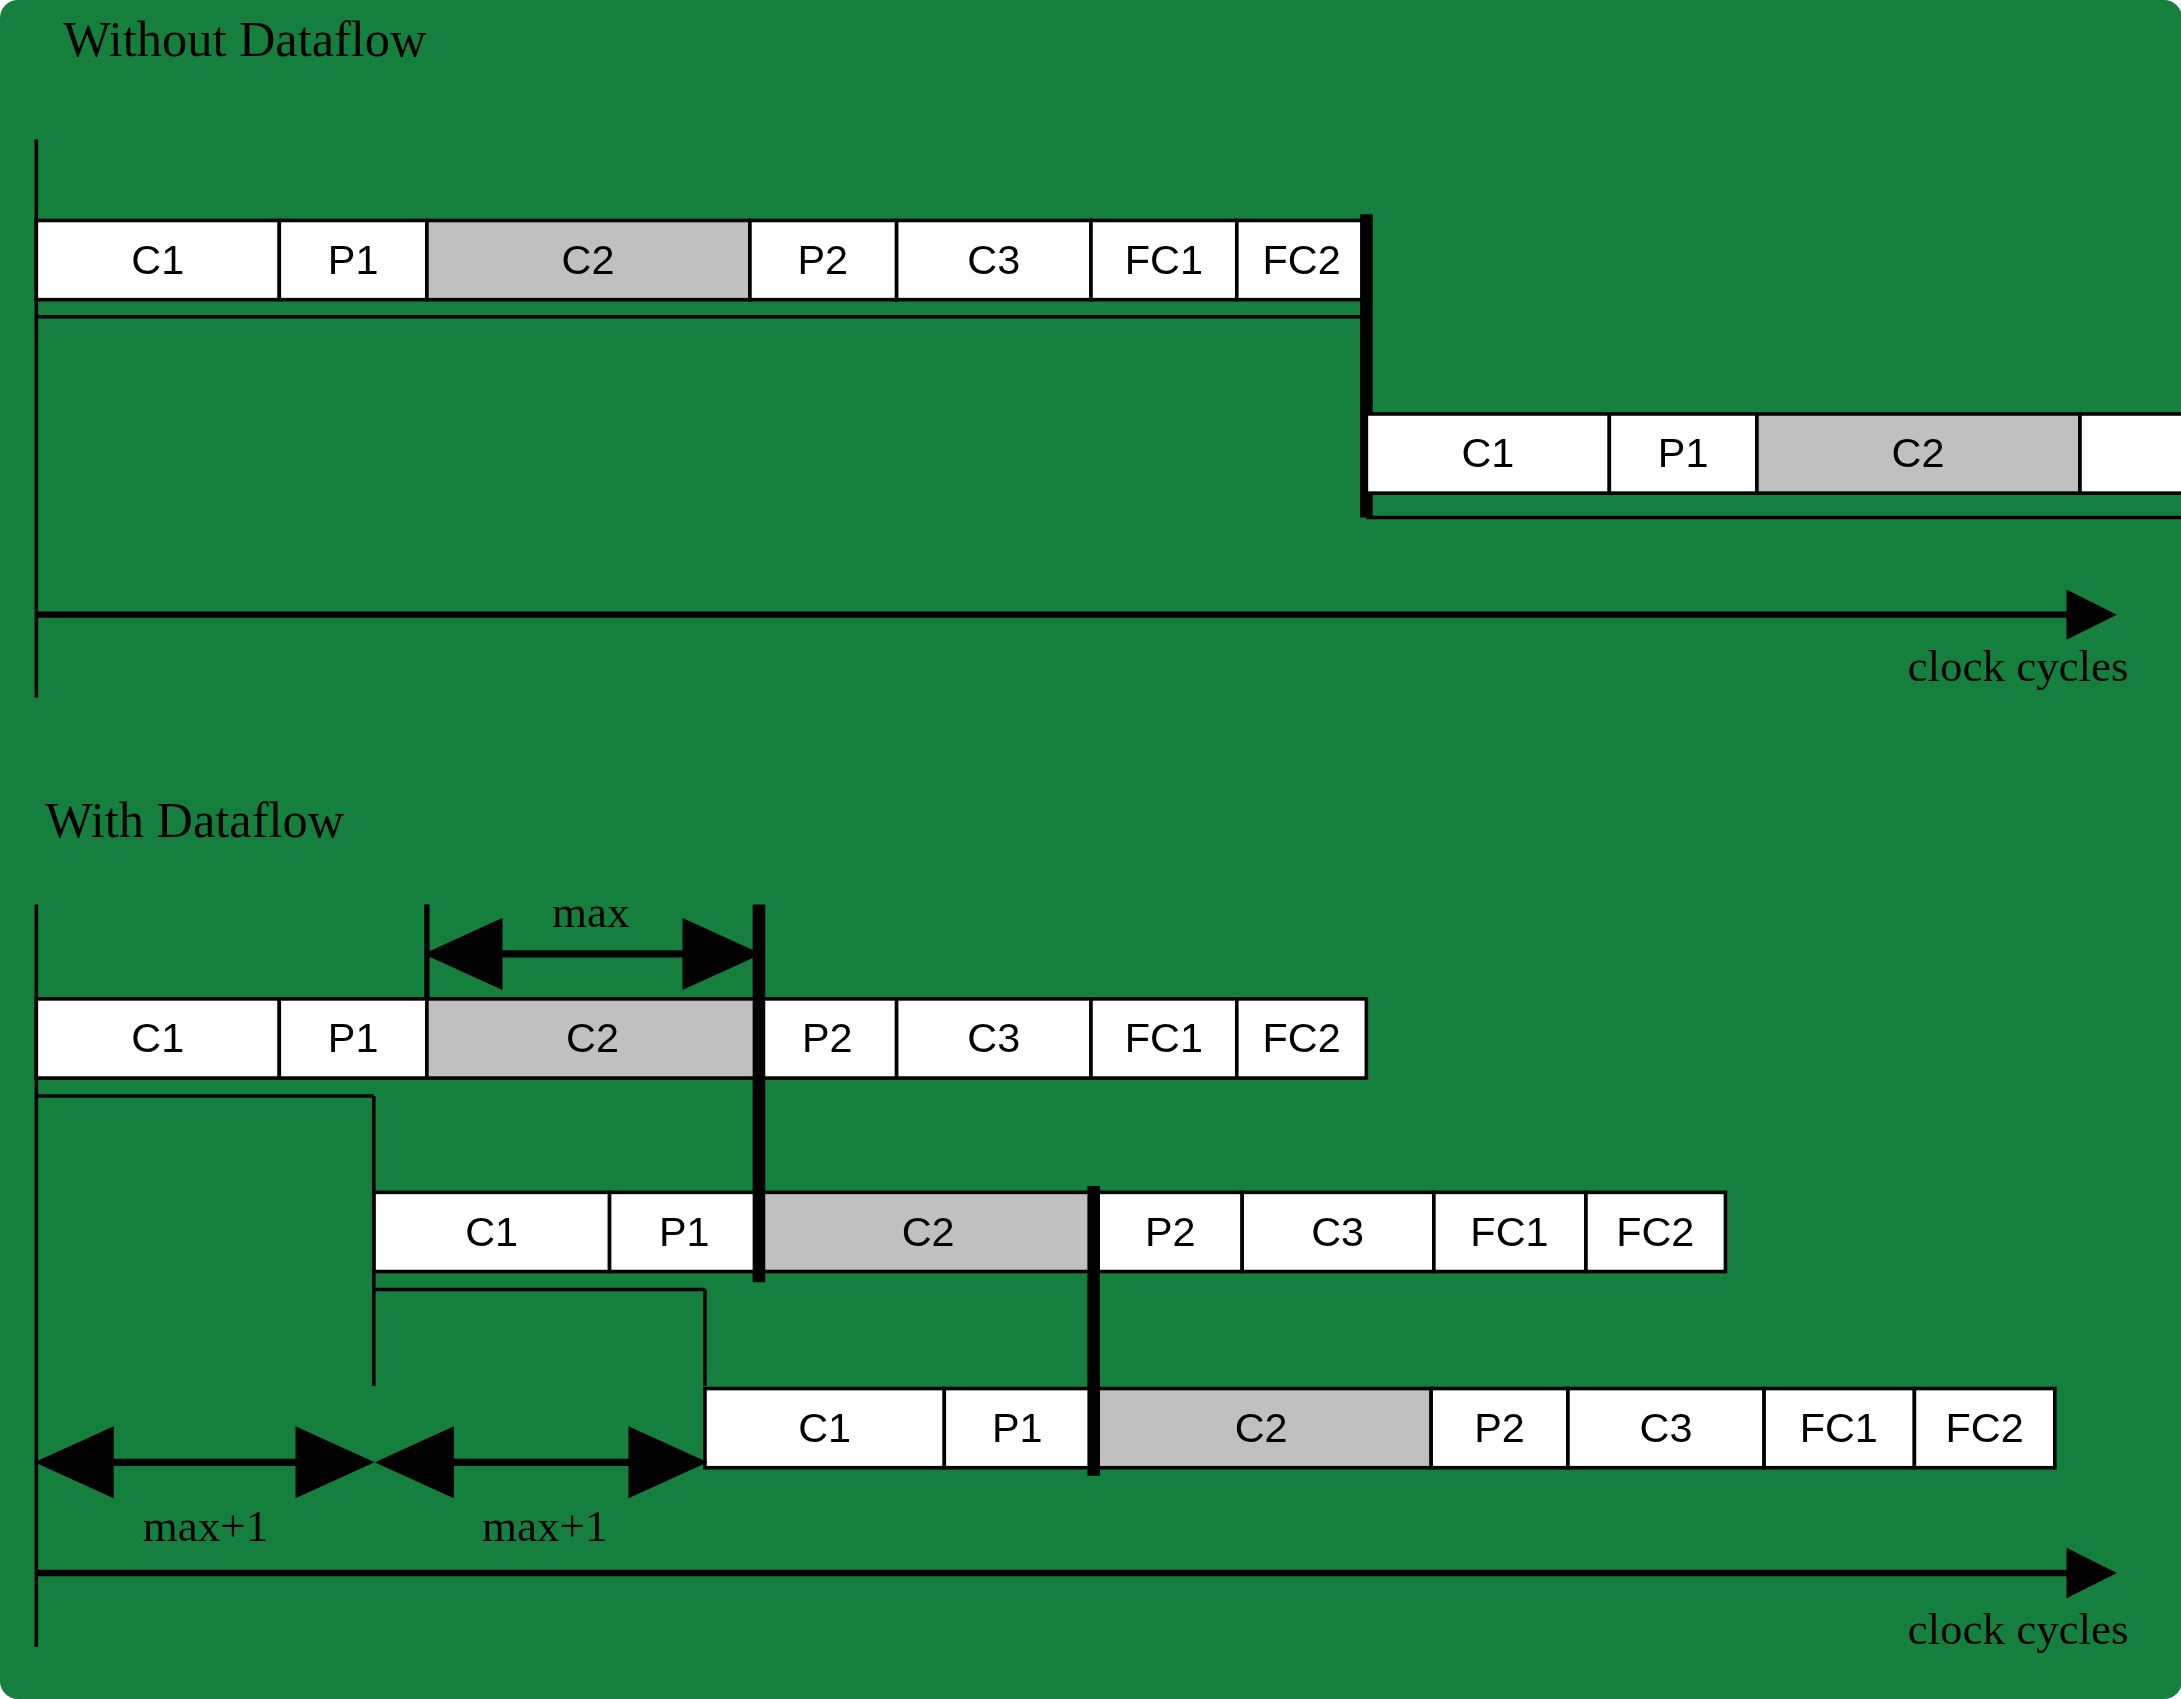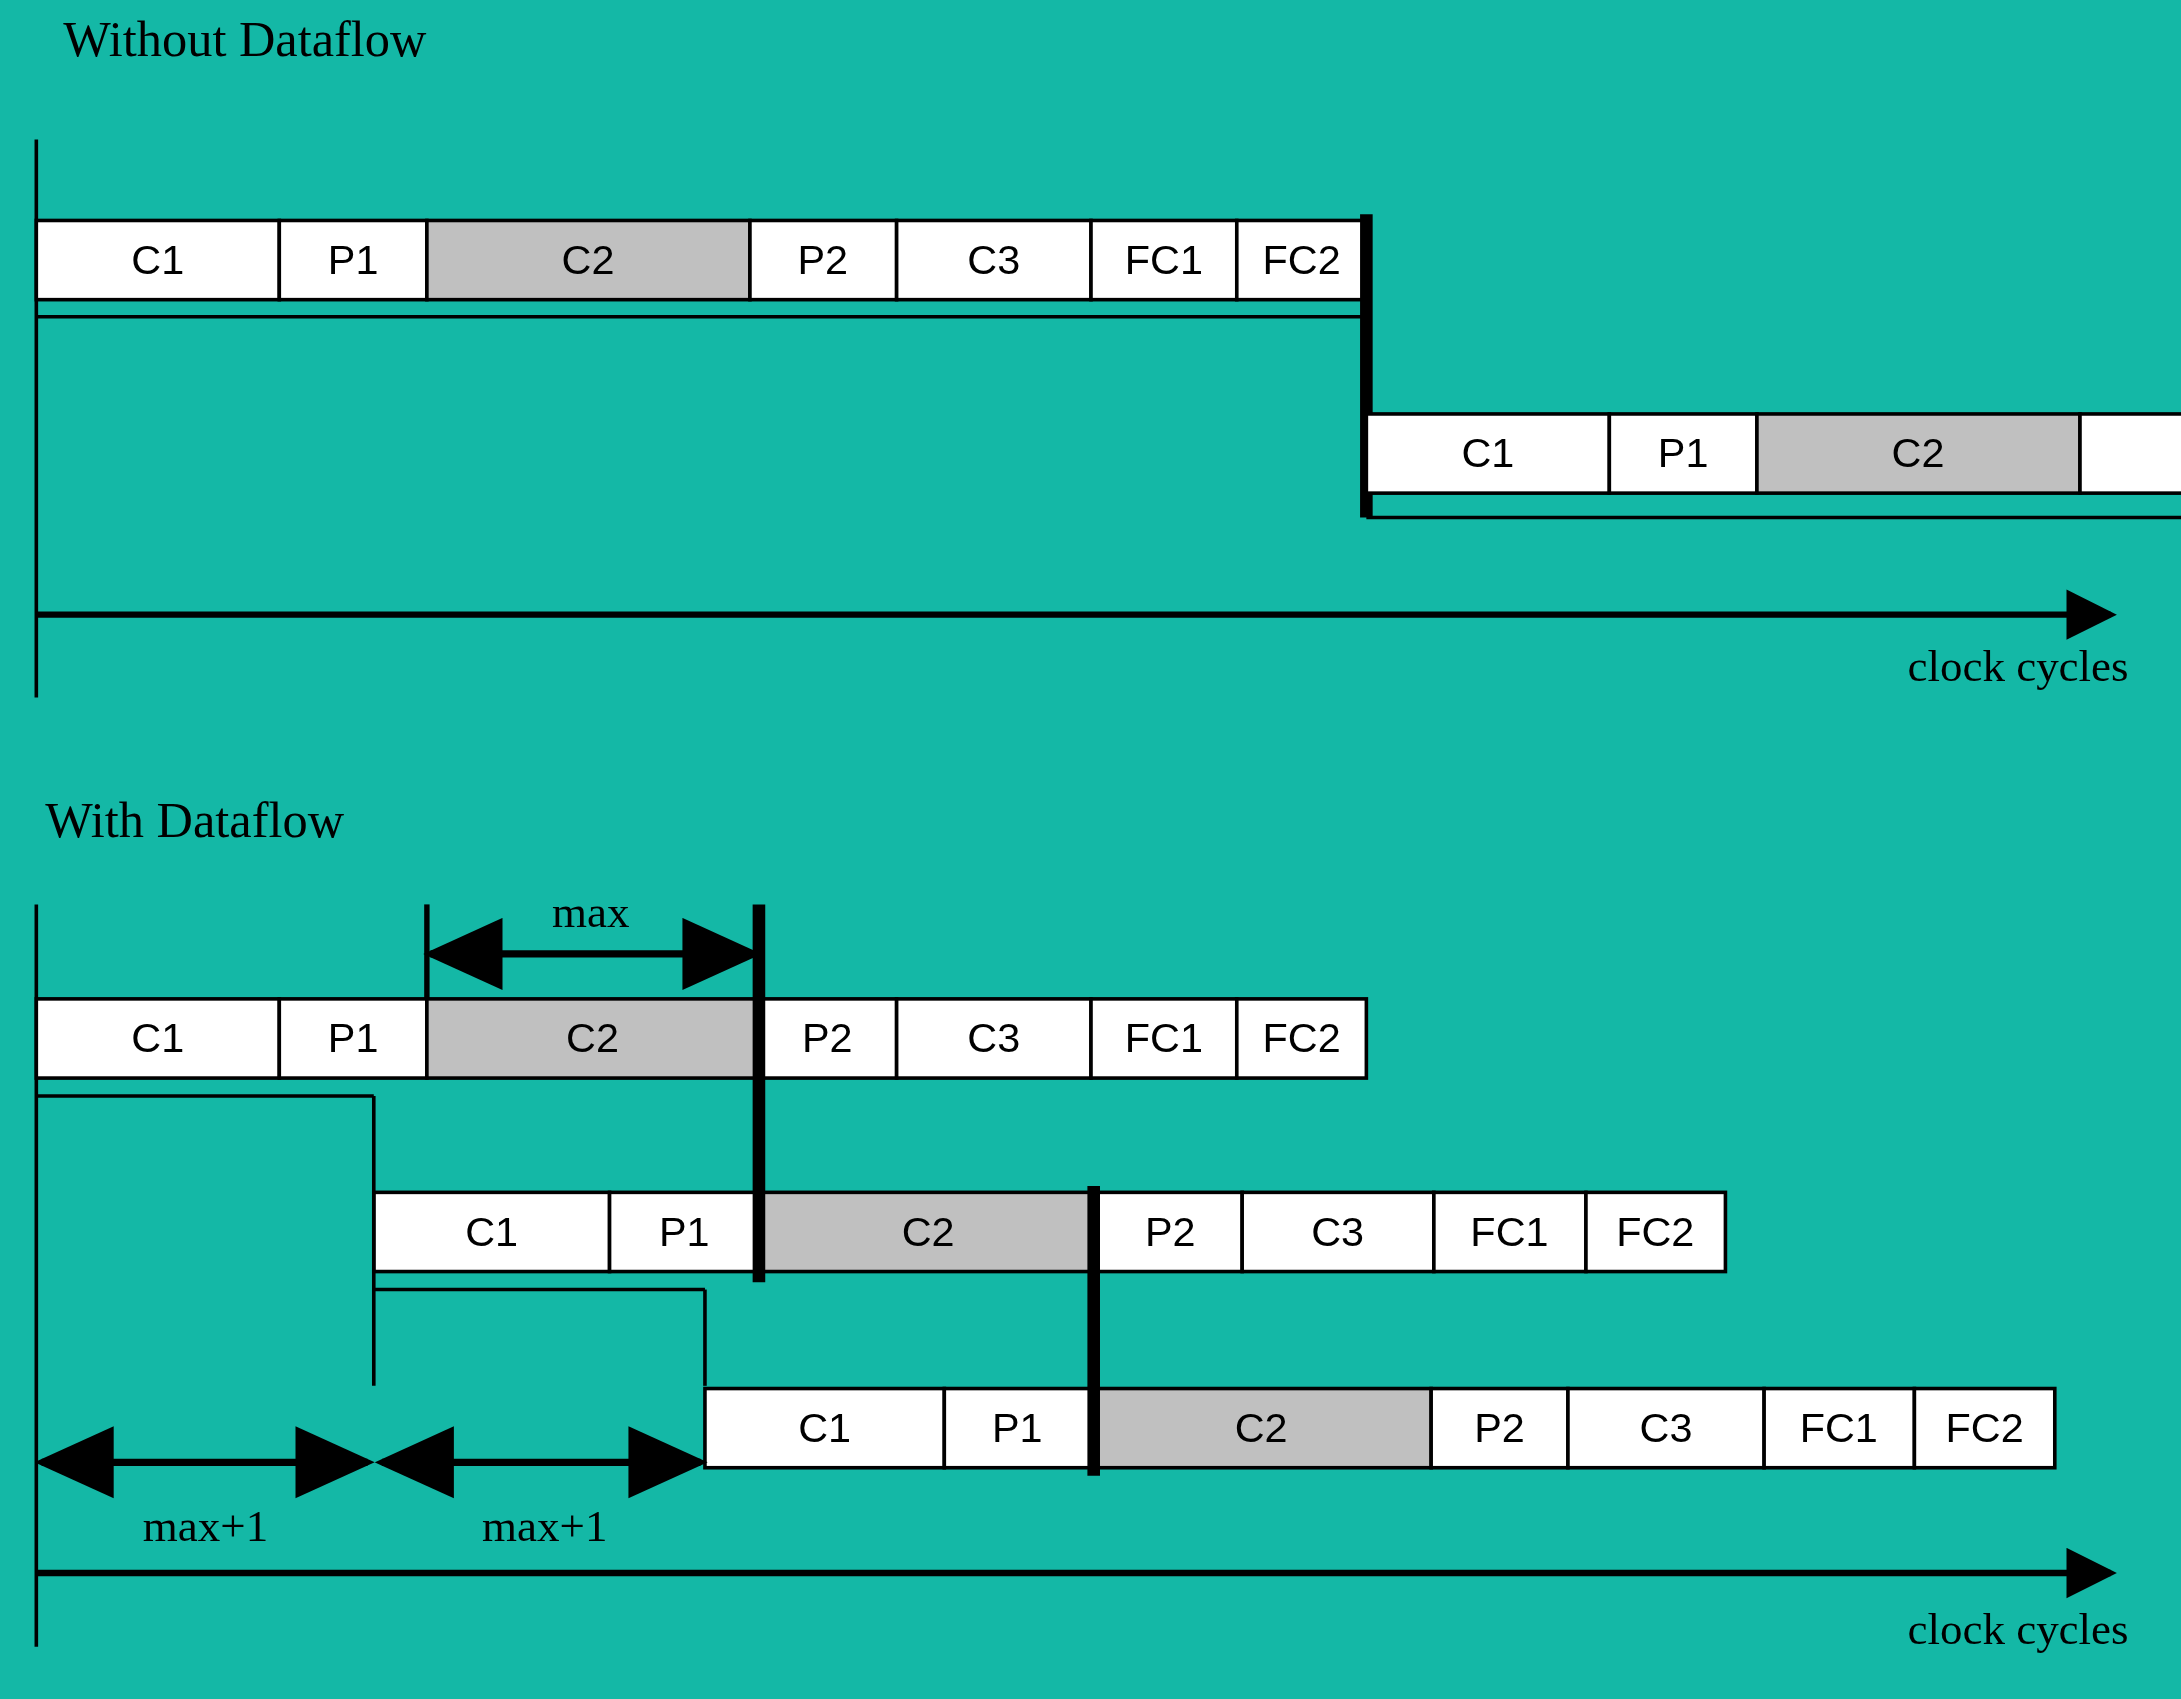--- a/index.html
+++ b/index.html
@@ -10,21 +10,22 @@
   body {
     width: 2182px;
     height: 1699px;
     font-family: "Liberation Serif", serif;
     overflow: hidden;
   }
   #stage {
     position: relative;
     width: 2182px;
     height: 1699px;
-    background: #14b8a6;
+    background: #15803d;
+    border-radius: 18px;
   }
   svg.diagram {
     position: absolute;
     top: 0;
     left: 0;
     width: 2182px;
     height: 1699px;
     display: block;
   }
   .section-title {

